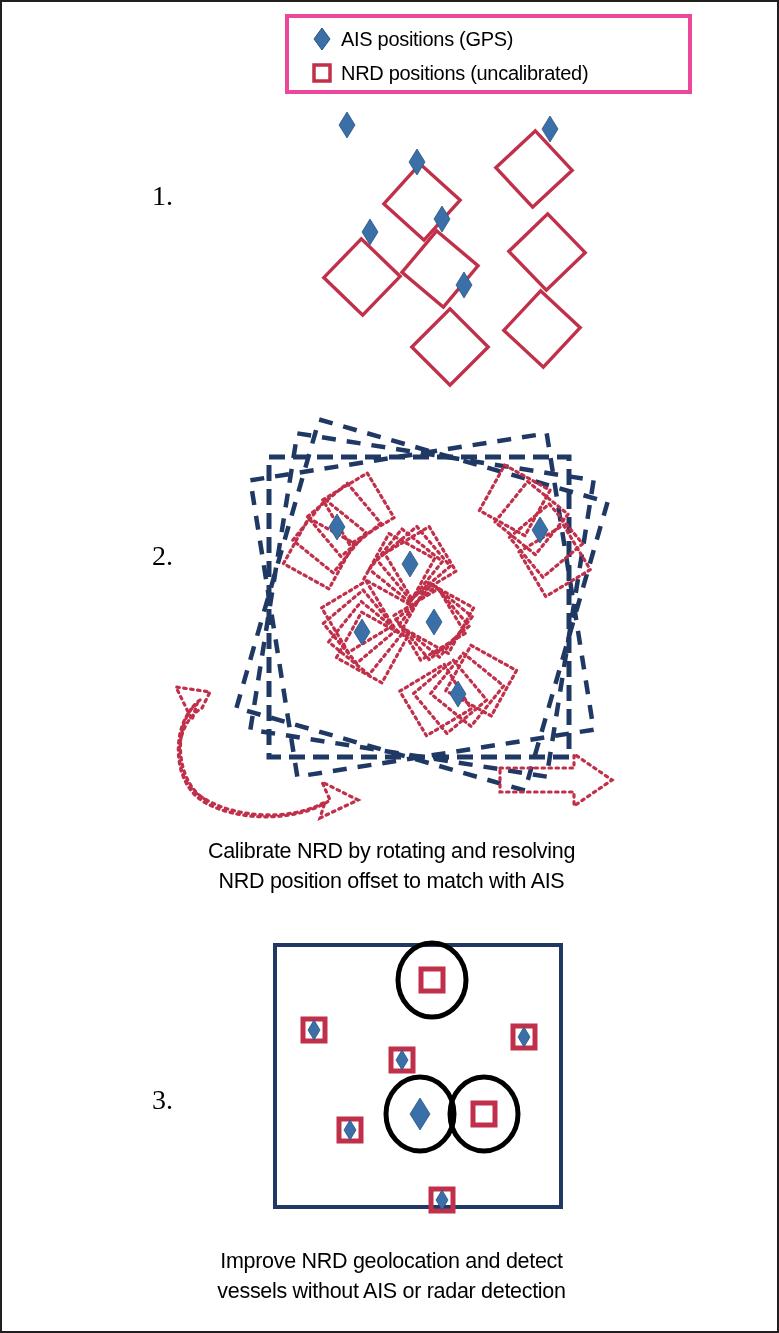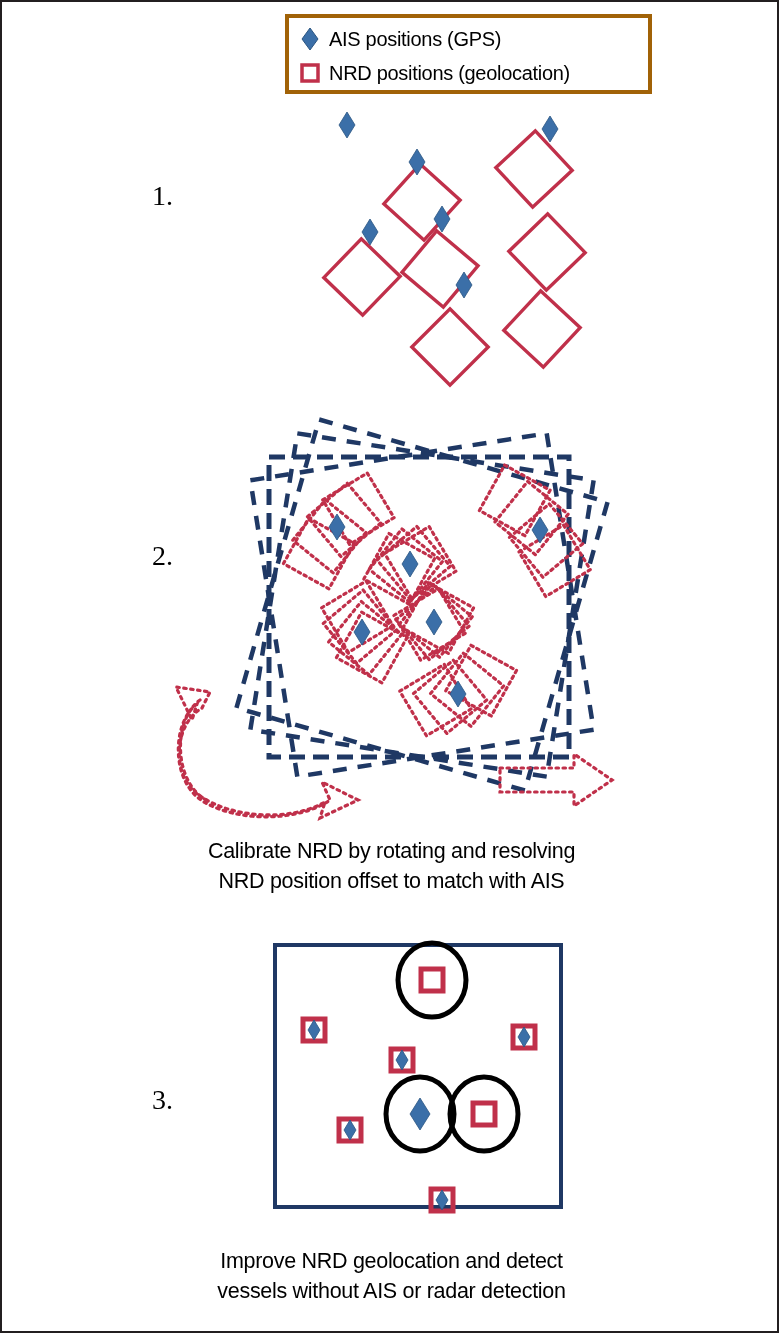--- a/index.html
+++ b/index.html
@@ -18,26 +18,26 @@
     border: 2px solid #231f20;
     box-sizing: border-box;
     overflow: hidden;
   }
 
   
   #legend {
     position: absolute;
     left: 283px;
     top: 12px;
-    width: 367px;
+    width: 407px;
     height: 80px;
-    border: 4px solid #a16207;
+    border: 4px solid #ec4899;
     background: #ffffff;
     box-sizing: border-box;
-    padding: 4px 8px 4px 8px;
+    padding: 4px 8px 4px 20px;
   }
   .legend-row {
     display: flex;
     align-items: center;
     height: 34px;
   }
   .legend-label {
     font-size: 20px;
     color: #000000;
     font-weight: 500;
@@ -101,21 +101,21 @@
         </svg>
       </span>
       <span class="legend-label">AIS positions (GPS)</span>
     </div>
     <div class="legend-row">
       <span class="legend-marker">
         <svg width="22" height="22" viewBox="0 0 22 22">
           <rect x="3" y="3" width="16" height="16" fill="#ffffff" stroke="#c0304a" stroke-width="3.5"></rect>
         </svg>
       </span>
-      <span class="legend-label">NRD positions (geolocation)</span>
+      <span class="legend-label">NRD positions (uncalibrated)</span>
     </div>
   </div>
 
   <div class="step-num" id="step1-num">1.</div>
   <div class="step-num" id="step2-num">2.</div>
   <div class="step-num" id="step3-num">3.</div>
 
   <svg id="panel1-svg" class="panel-svg" width="320" height="280" viewBox="0 0 320 280">
     <defs>
       <g id="p1-square">

